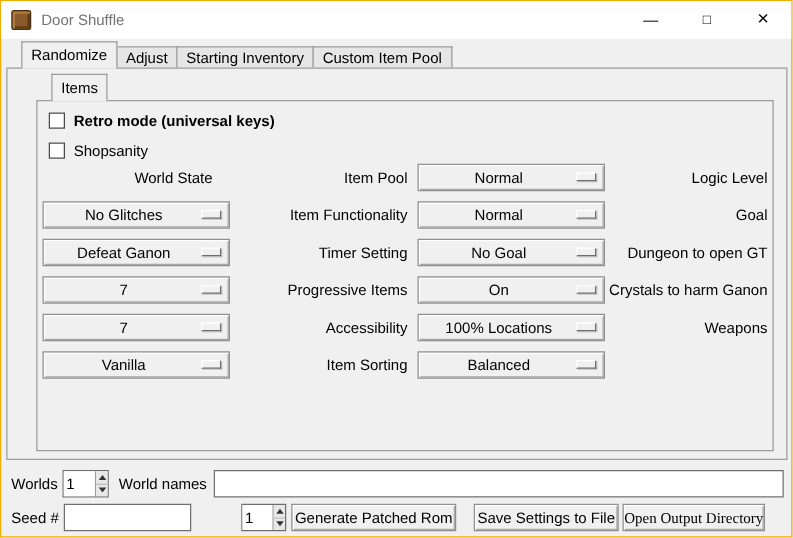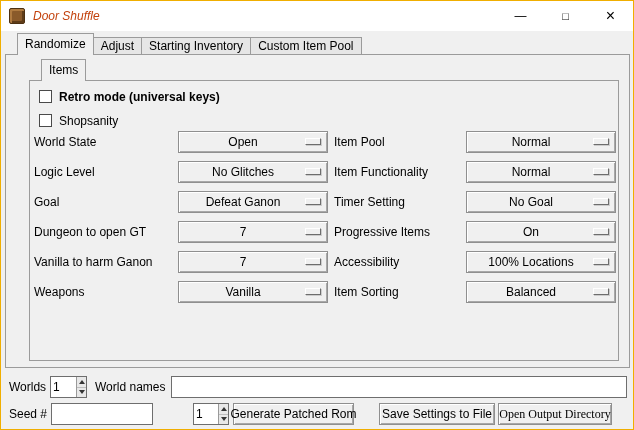--- a/index.html
+++ b/index.html
@@ -8,21 +8,21 @@
 
   .window { position:absolute; top:0; left:0; width:634px; height:430px;
             border:1px solid #f0ae00; background:#f0f0f0; }
 
   
   .titlebar { position:absolute; top:0; left:0; right:0; height:30px; background:#ffffff;
               display:flex; align-items:center; }
   .app-icon { width:16px; height:16px; margin:0 8px 0 8px; background:#8a5a2a;
               border:1px solid #4c3012; border-radius:2px;
               box-shadow: inset 2px 2px 0 #b07b40, inset -2px -2px 0 #5e3c18; }
-  .title-text { flex:1; font-size:12px; color:#c2410c;font-style:italic; }
+  .title-text { flex:1; font-size:12px; color:#737373; }
   .tb-btns { display:flex; height:100%; }
   .tb-btn { width:45px; height:100%; display:flex; align-items:center; justify-content:center;
             cursor:pointer; color:#000; }
   .tb-btn .g-min { font-size:12px; line-height:1; }
   .tb-btn .g-max { font-size:11px; line-height:1; }
   .tb-btn .g-close { font-size:16px; line-height:1; }
 
   
   .tabstrip { position:absolute; display:flex; align-items:flex-end; height:22px;padding-left:12px; }
   .tabs-outer { left:4px; top:32px; }
@@ -41,21 +41,21 @@
 
   
   .check-row { position:absolute; left:9px; display:flex; align-items:center; gap:7px;
                height:17px; cursor:pointer; }
   .checkbox { width:13px; height:13px; background:#ffffff; border:1px solid #4a4a4a; }
 
   
   .opt-grid { position:absolute; left:4px; top:46px; display:grid;
               grid-template-columns:138px 150px 126px 150px; column-gap:6px;
               grid-auto-rows:30px; align-items:center; }
-  .opt-label { padding-right:2px; white-space:nowrap; }
+  .opt-label { text-align:right; padding-right:2px; white-space:nowrap; }
 
   .optmenu { position:relative; width:150px; height:22px; background:#f0f0f0;
              border:1px solid #8f8f8f;
              box-shadow: inset 1px 1px 0 #ffffff, inset -1px -1px 0 #a8a8a8;
              display:flex; align-items:center; justify-content:center; cursor:pointer; }
   .optval { padding-right:20px; white-space:nowrap; }
   .opt-ind { position:absolute; right:6px; top:50%; margin-top:-4px; width:16px; height:7px;
              background:#f0f0f0;
              border-top:1px solid #ffffff; border-left:1px solid #ffffff;
              border-right:1px solid #6d6d6d; border-bottom:1px solid #6d6d6d;
@@ -120,24 +120,20 @@
       <span>Retro mode (universal keys)</span>
     </div>
     <div class="check-row" style="top:31px;">
       <span class="checkbox"></span>
       <span>Shopsanity</span>
     </div>
 
     <div class="opt-grid">
 
       <div class="opt-label">World State</div>
-      <div class="optmenu">
-        <span class="optval">Open</span>
-        <span class="opt-ind"></span>
-      </div>
       <div class="opt-label">Item Pool</div>
       <div class="optmenu">
         <span class="optval">Normal</span>
         <span class="opt-ind"></span>
       </div>
 
       <div class="opt-label">Logic Level</div>
       <div class="optmenu">
         <span class="optval">No Glitches</span>
         <span class="opt-ind"></span>
@@ -163,21 +159,21 @@
       <div class="optmenu">
         <span class="optval">7</span>
         <span class="opt-ind"></span>
       </div>
       <div class="opt-label">Progressive Items</div>
       <div class="optmenu">
         <span class="optval">On</span>
         <span class="opt-ind"></span>
       </div>
 
-      <div class="opt-label">Vanilla to harm Ganon</div>
+      <div class="opt-label">Crystals to harm Ganon</div>
       <div class="optmenu">
         <span class="optval">7</span>
         <span class="opt-ind"></span>
       </div>
       <div class="opt-label">Accessibility</div>
       <div class="optmenu">
         <span class="optval">100% Locations</span>
         <span class="opt-ind"></span>
       </div>
 
@@ -226,17 +222,17 @@
     <input class="spin-val" value="1" style="">
     <div class="spin-btns">
       <div class="spin-btn">
           <span class="tri-up"></span>
         </div>
       <div class="spin-btn">
           <span class="tri-down"></span>
         </div>
     </div>
   </div>
-  <button class="btn" style="left:232px; top:402px; width:121px;">Generate Patched Rom</button>
+  <button class="btn" style="left:232px; top:402px; width:132px;">Generate Patched Rom</button>
   <button class="btn" style="left:378px; top:402px; width:116px;">Save Settings to File</button>
   <button class="btn" style="left:497px; top:402px; width:114px;font-family:Liberation Serif, serif;">Open Output Directory</button>
 
 </div>
 
 </body></html>

